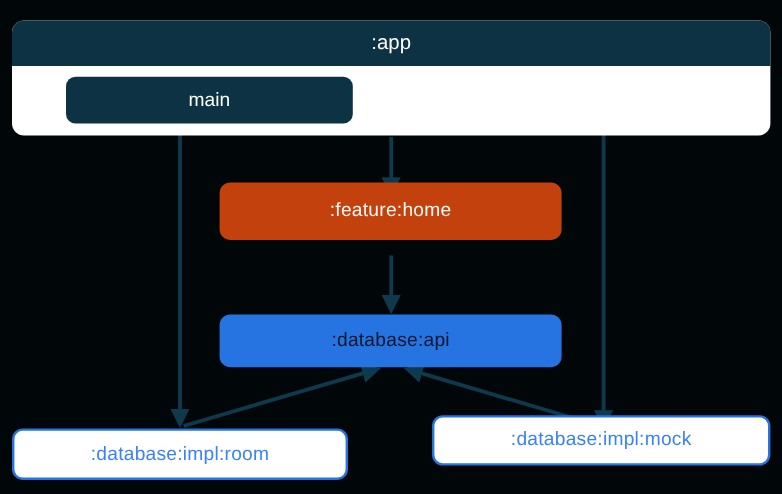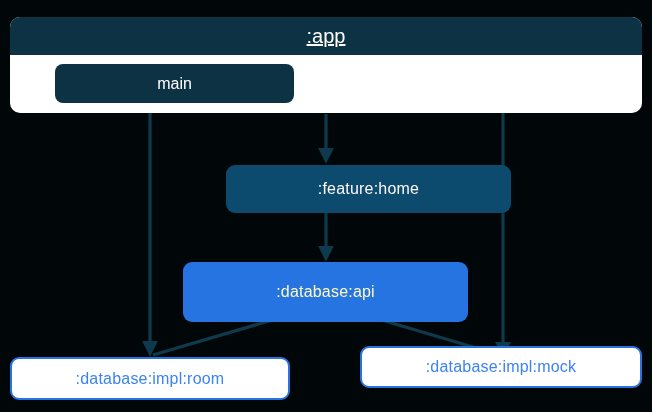--- a/index.html
+++ b/index.html
@@ -9,30 +9,30 @@
   }
   .edge-layer{position:absolute;left:0;top:0;width:652px;height:412px;pointer-events:none;}
   .edge-layer line{stroke-width:3.2px;}
   .node{position:absolute;display:flex;align-items:center;justify-content:center;
         font-size:16px;letter-spacing:.2px;box-sizing:border-box;}
   
   .app-container{left:10px;top:17px;width:632px;height:96px;background:#ffffff;
                  border-radius:10px;position:absolute;}
   .app-header{position:absolute;left:0;top:0;width:100%;height:38px;background:#0d3243;
               border-radius:10px 10px 0 0;display:flex;align-items:center;justify-content:center;
-              color:#ffffff;font-size:20px;text-decoration:underline;}
+              color:#ffffff;font-size:17px;}
   .chip{position:absolute;height:39px;border-radius:8px;display:flex;align-items:center;
         justify-content:center;font-size:16px;margin-left:24px;}
   .chip-main{left:21px;top:47px;width:239px;background:#0d3243;color:#ffffff;}
   .chip-androidtest{left:373px;top:47px;width:242px;background:#0cdc8e;color:#0d3243;}
   
-  .node-feature{left:183px;top:165px;width:285px;height:48px;background:#0c4a6e;
-                color:#fff7f4;border-radius:9px;margin-left:43px;}
-  .node-api{left:183px;top:262px;width:285px;height:60px;background:#2574e2;
-            color:#fef9c3;border-radius:9px;text-align:right;}
+  .node-feature{left:183px;top:152px;width:285px;height:48px;background:#c2410c;
+                color:#fff7f4;border-radius:9px;}
+  .node-api{left:183px;top:262px;width:285px;height:44px;background:#2574e2;
+            color:#0f172a;border-radius:9px;text-align:right;}
   
   .impl{background:#ffffff;border:2.5px solid #2574e2;border-radius:9px;color:#3b82f6;}
   .node-room{left:10px;top:357px;width:280px;height:43px;}
   .node-mock{left:360px;top:346px;width:282px;height:42px;}
 </style>
 </head>
 <body>
 
 <div class="canvas">
 

